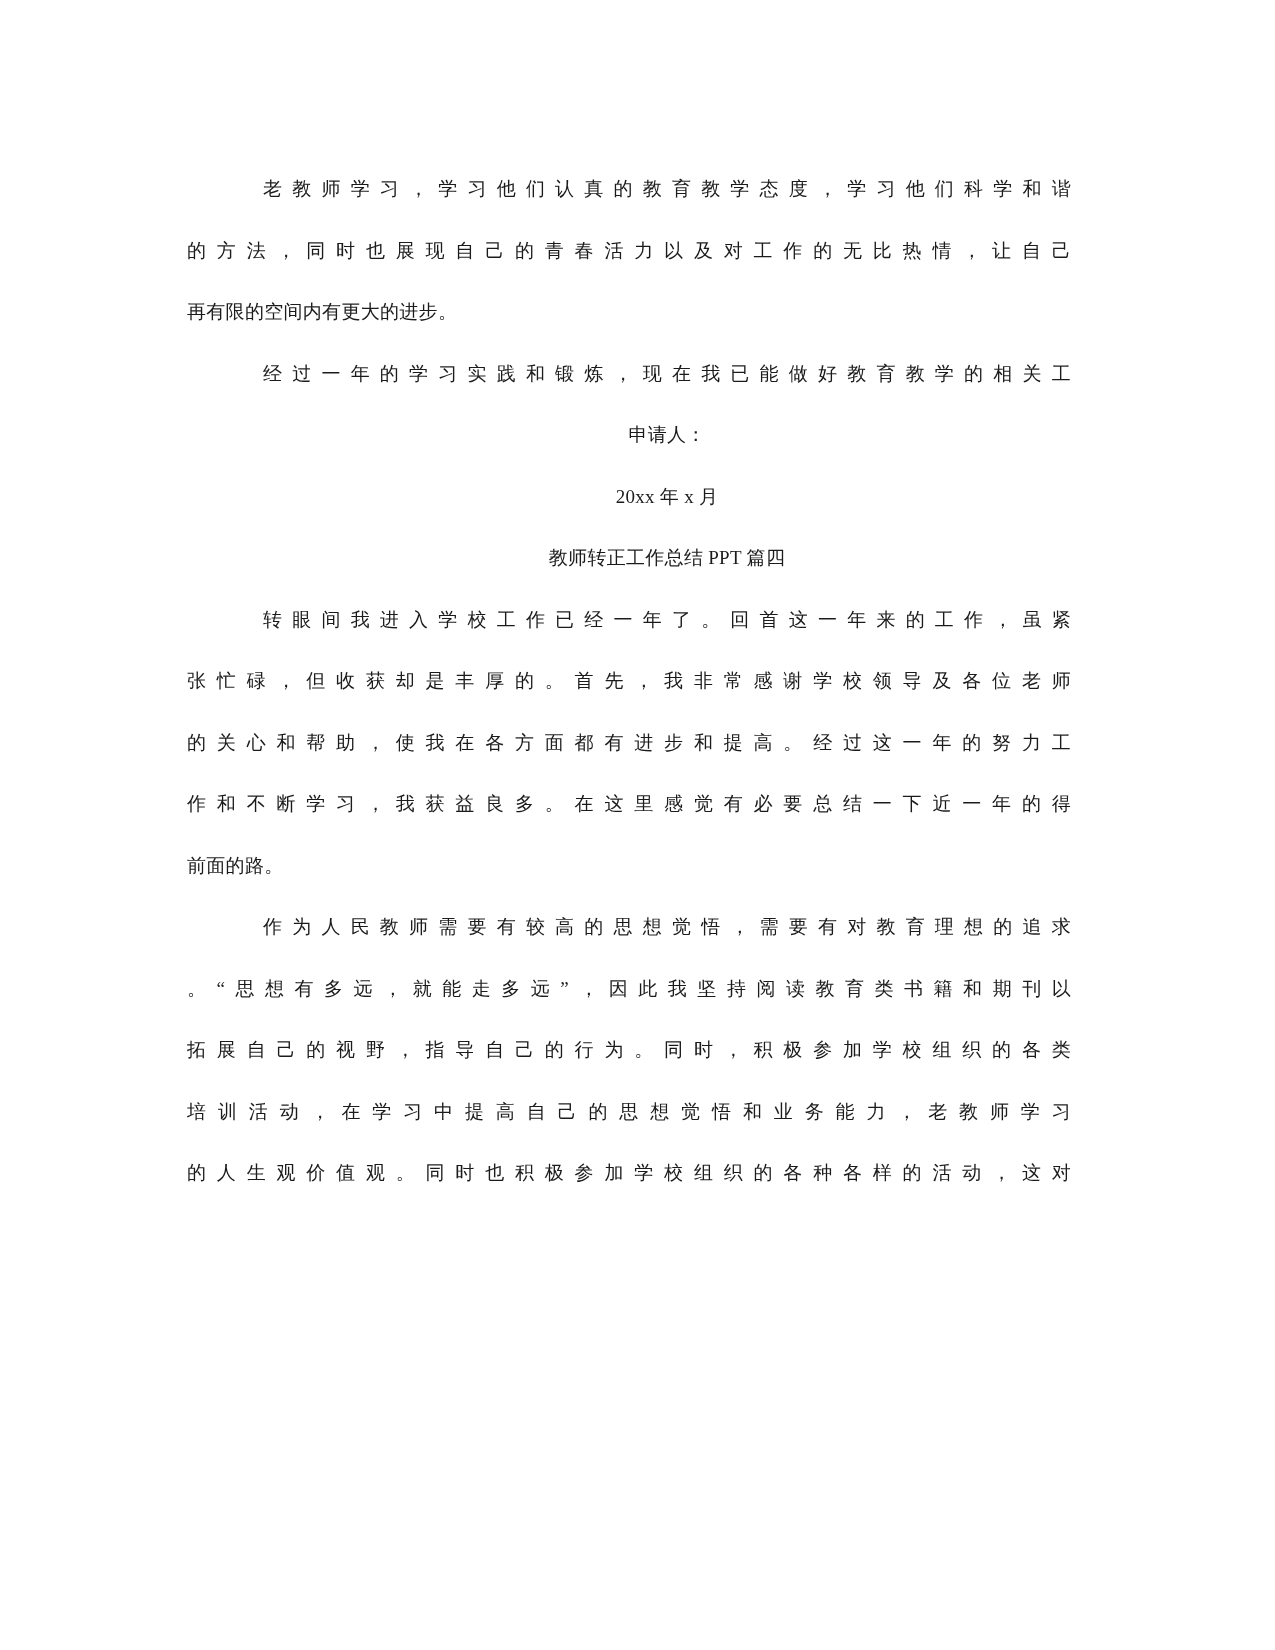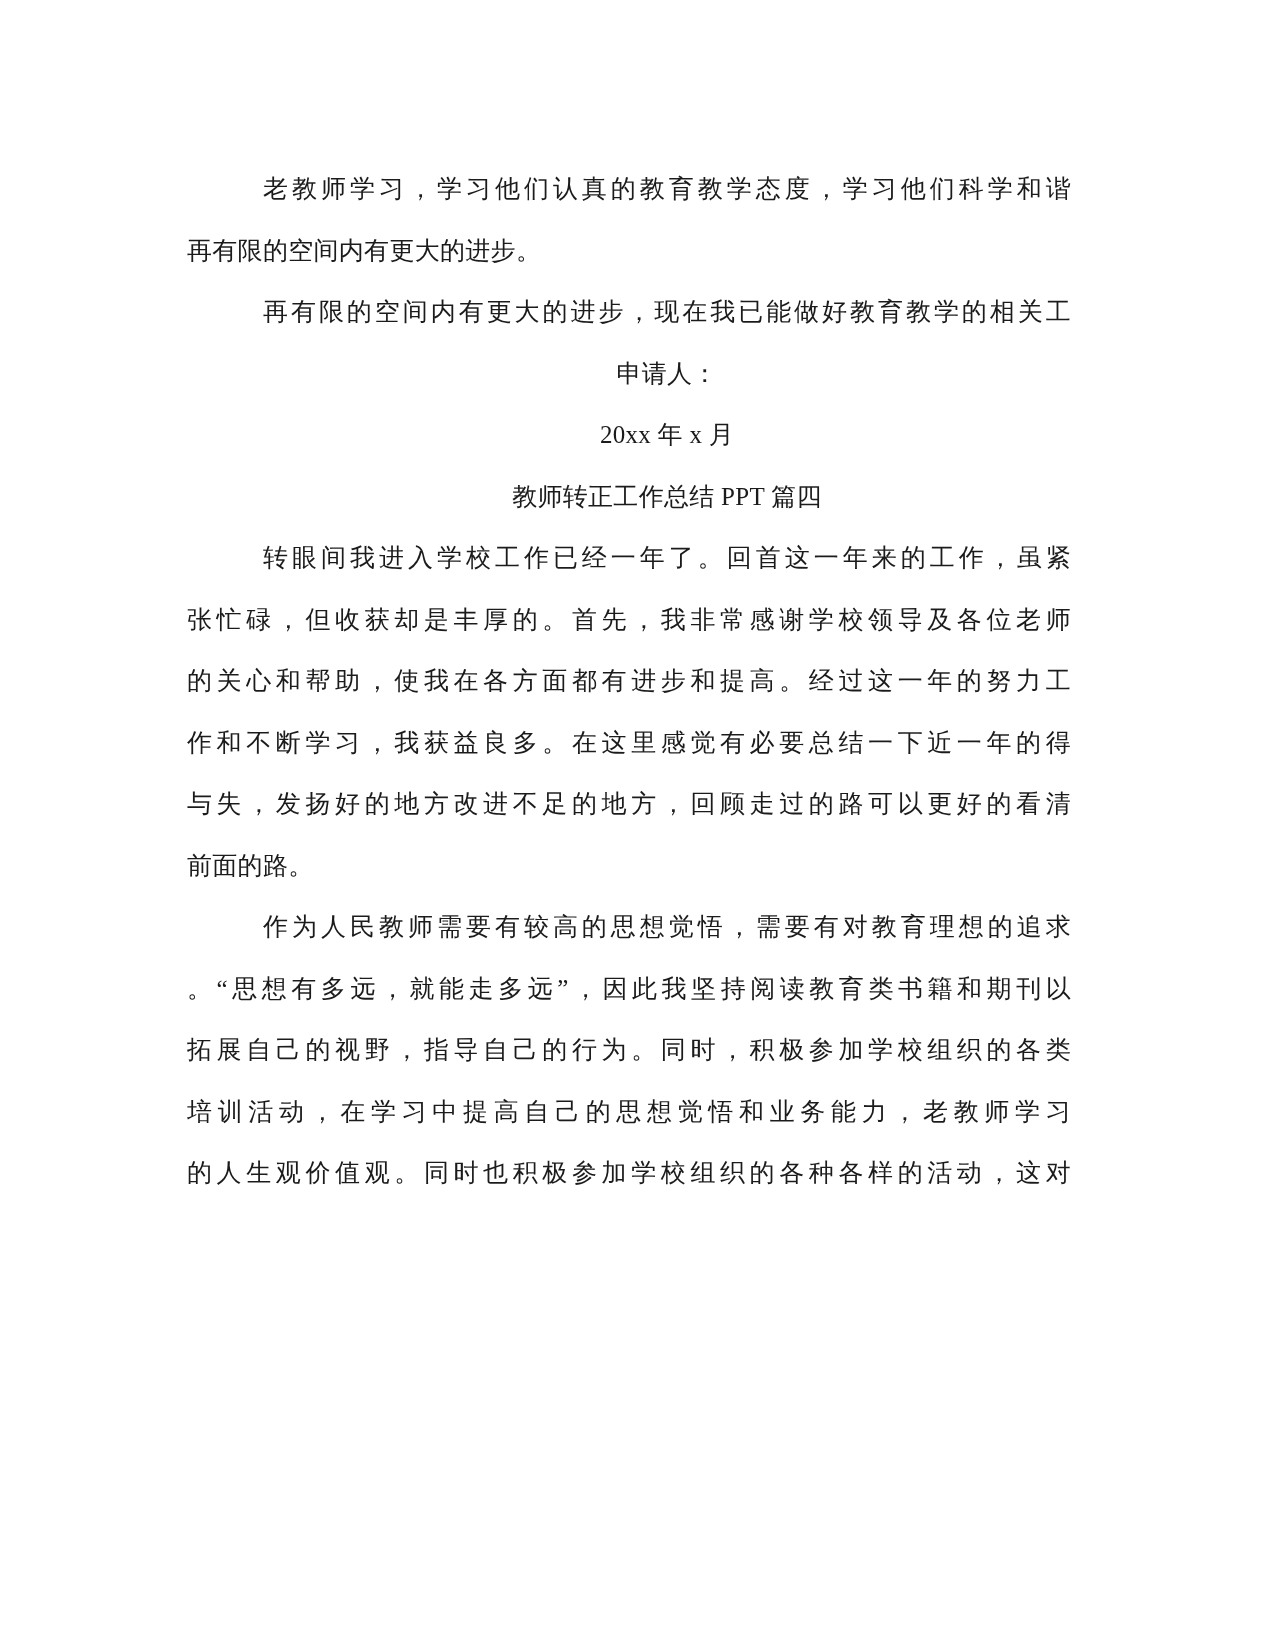--- a/index.html
+++ b/index.html
@@ -16,21 +16,21 @@
     font-family: "Liberation Serif", "DejaVu Serif", serif;
     color: #1b1b1b;
   }
   .textblock {
     position: absolute;
     left: 187px;
     top: 158px;
     width: 884px;
   }
   .line {
-    font-size: 25px;
+    font-size: 19px;
     line-height: 61.5px;
     height: 61.5px;
     white-space: nowrap;
     letter-spacing: 0.3px;
     font-weight: 400;
   }
   
   .line.full {
     text-align: justify;
     text-align-last: justify;
@@ -40,30 +40,30 @@
     text-indent: 76px;
     text-align: center;
   }
 </style>
 </head>
 <body>
 
 <div class="page">
   <div class="textblock">
     <div class="line indent full">老教师学习，学习他们认真的教育教学态度，学习他们科学和谐</div>
+    <div class="line full">的方法，同时也展现自己的青春活力以及对工作的无比热情，让自己</div>
     <div class="line">再有限的空间内有更大的进步。</div>
-    <div class="line indent full">再有限的空间内有更大的进步，现在我已能做好教育教学的相关工</div>
+    <div class="line indent full">经过一年的学习实践和锻炼，现在我已能做好教育教学的相关工</div>
     <div class="line indent">申请人：</div>
     <div class="line indent">20xx 年 x 月</div>
     <div class="line indent">教师转正工作总结 PPT 篇四</div>
     <div class="line indent full">转眼间我进入学校工作已经一年了。回首这一年来的工作，虽紧</div>
     <div class="line full">张忙碌，但收获却是丰厚的。首先，我非常感谢学校领导及各位老师</div>
     <div class="line full">的关心和帮助，使我在各方面都有进步和提高。经过这一年的努力工</div>
     <div class="line full">作和不断学习，我获益良多。在这里感觉有必要总结一下近一年的得</div>
-    <div class="line full">与失，发扬好的地方改进不足的地方，回顾走过的路可以更好的看清</div>
     <div class="line">前面的路。</div>
     <div class="line indent full">作为人民教师需要有较高的思想觉悟，需要有对教育理想的追求</div>
     <div class="line full">。“思想有多远，就能走多远”，因此我坚持阅读教育类书籍和期刊以</div>
     <div class="line full">拓展自己的视野，指导自己的行为。同时，积极参加学校组织的各类</div>
     <div class="line full">培训活动，在学习中提高自己的思想觉悟和业务能力，老教师学习</div>
     <div class="line full">的人生观价值观。同时也积极参加学校组织的各种各样的活动，这对</div>
   </div>
 </div>
 
 </body></html>

